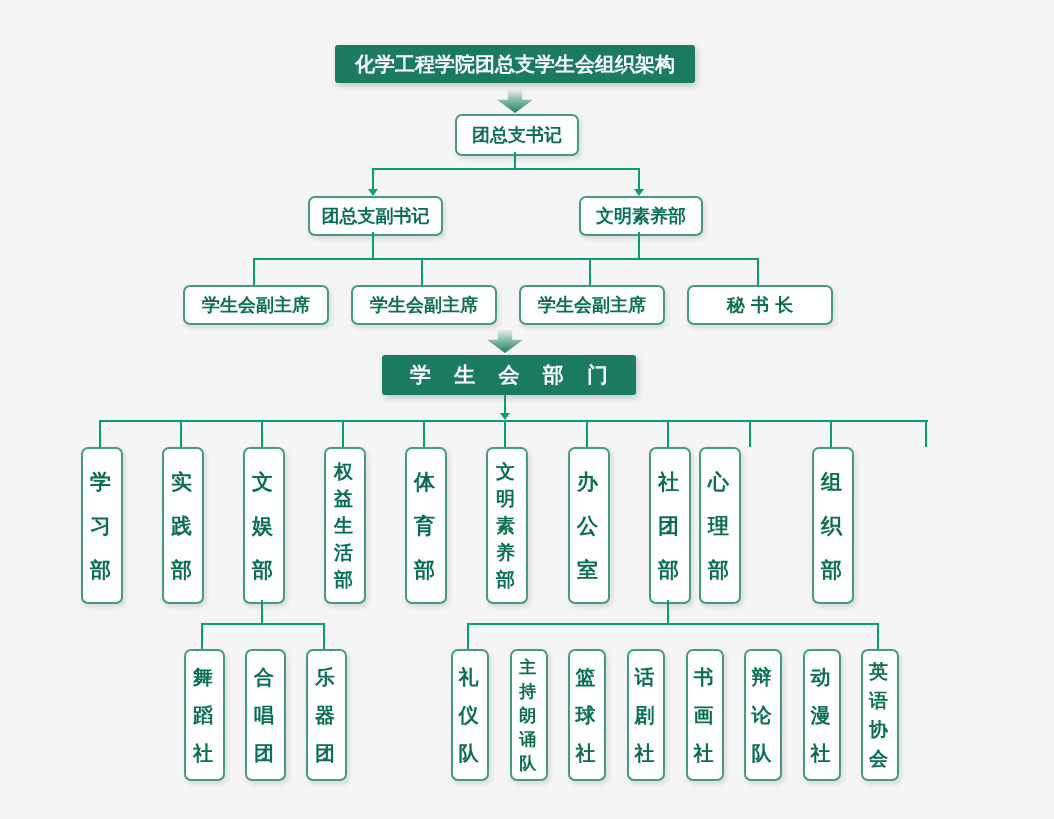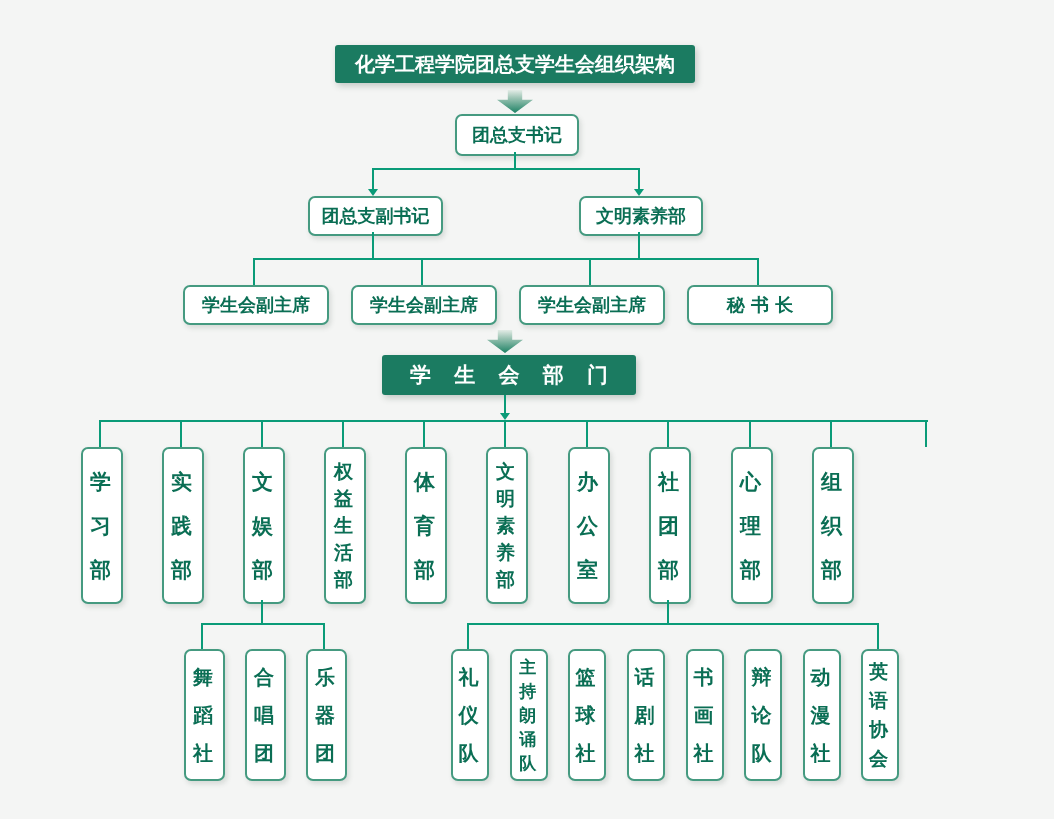--- a/index.html
+++ b/index.html
@@ -119,21 +119,21 @@
     </div>
   <div class="vnode dept" style="left:486px;">
       <div class="vtext lh27">文明素养部</div>
     </div>
   <div class="vnode dept" style="left:568px;">
       <div class="vtext lh44">办公室</div>
     </div>
   <div class="vnode dept" style="left:649px;">
       <div class="vtext lh44">社团部</div>
     </div>
-  <div class="vnode dept" style="left:731px;">
+  <div class="vnode dept" style="left:699px;">
       <div class="vtext lh44">心理部</div>
     </div>
   <div class="vnode dept" style="left:812px;">
       <div class="vtext lh44">组织部</div>
     </div>
 
   <i class="vl" style="left:261px;top:600px;height:23px;"></i>
   <i class="hl" style="left:201px;top:623px;width:124px;"></i>
   <i class="vl" style="left:201px;top:623px;height:26px;"></i>
   <i class="vl" style="left:323px;top:623px;height:26px;"></i>

